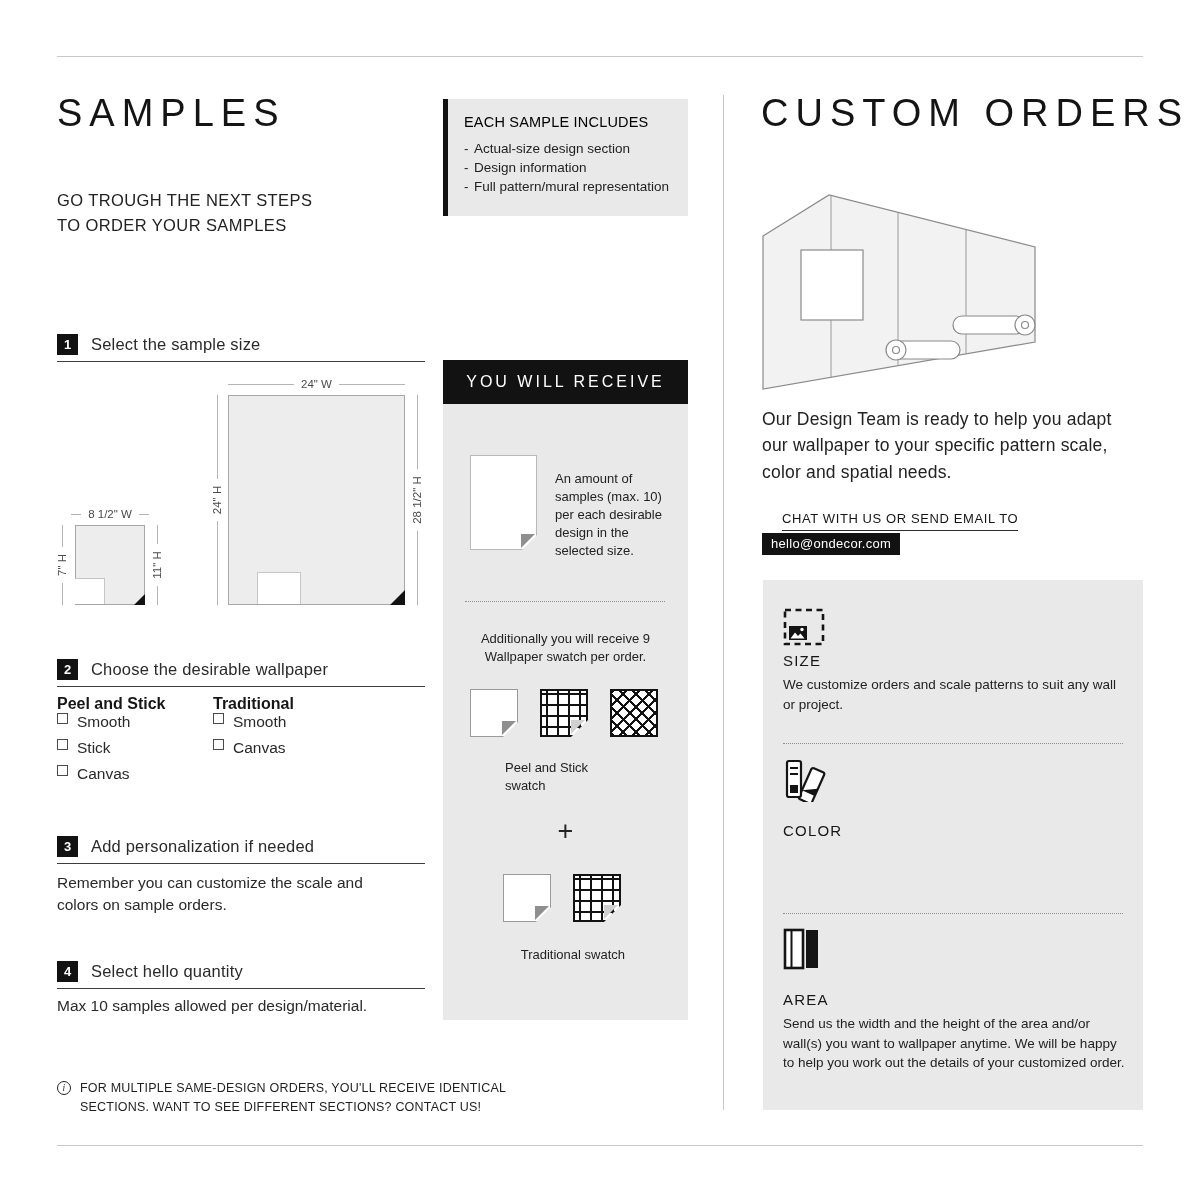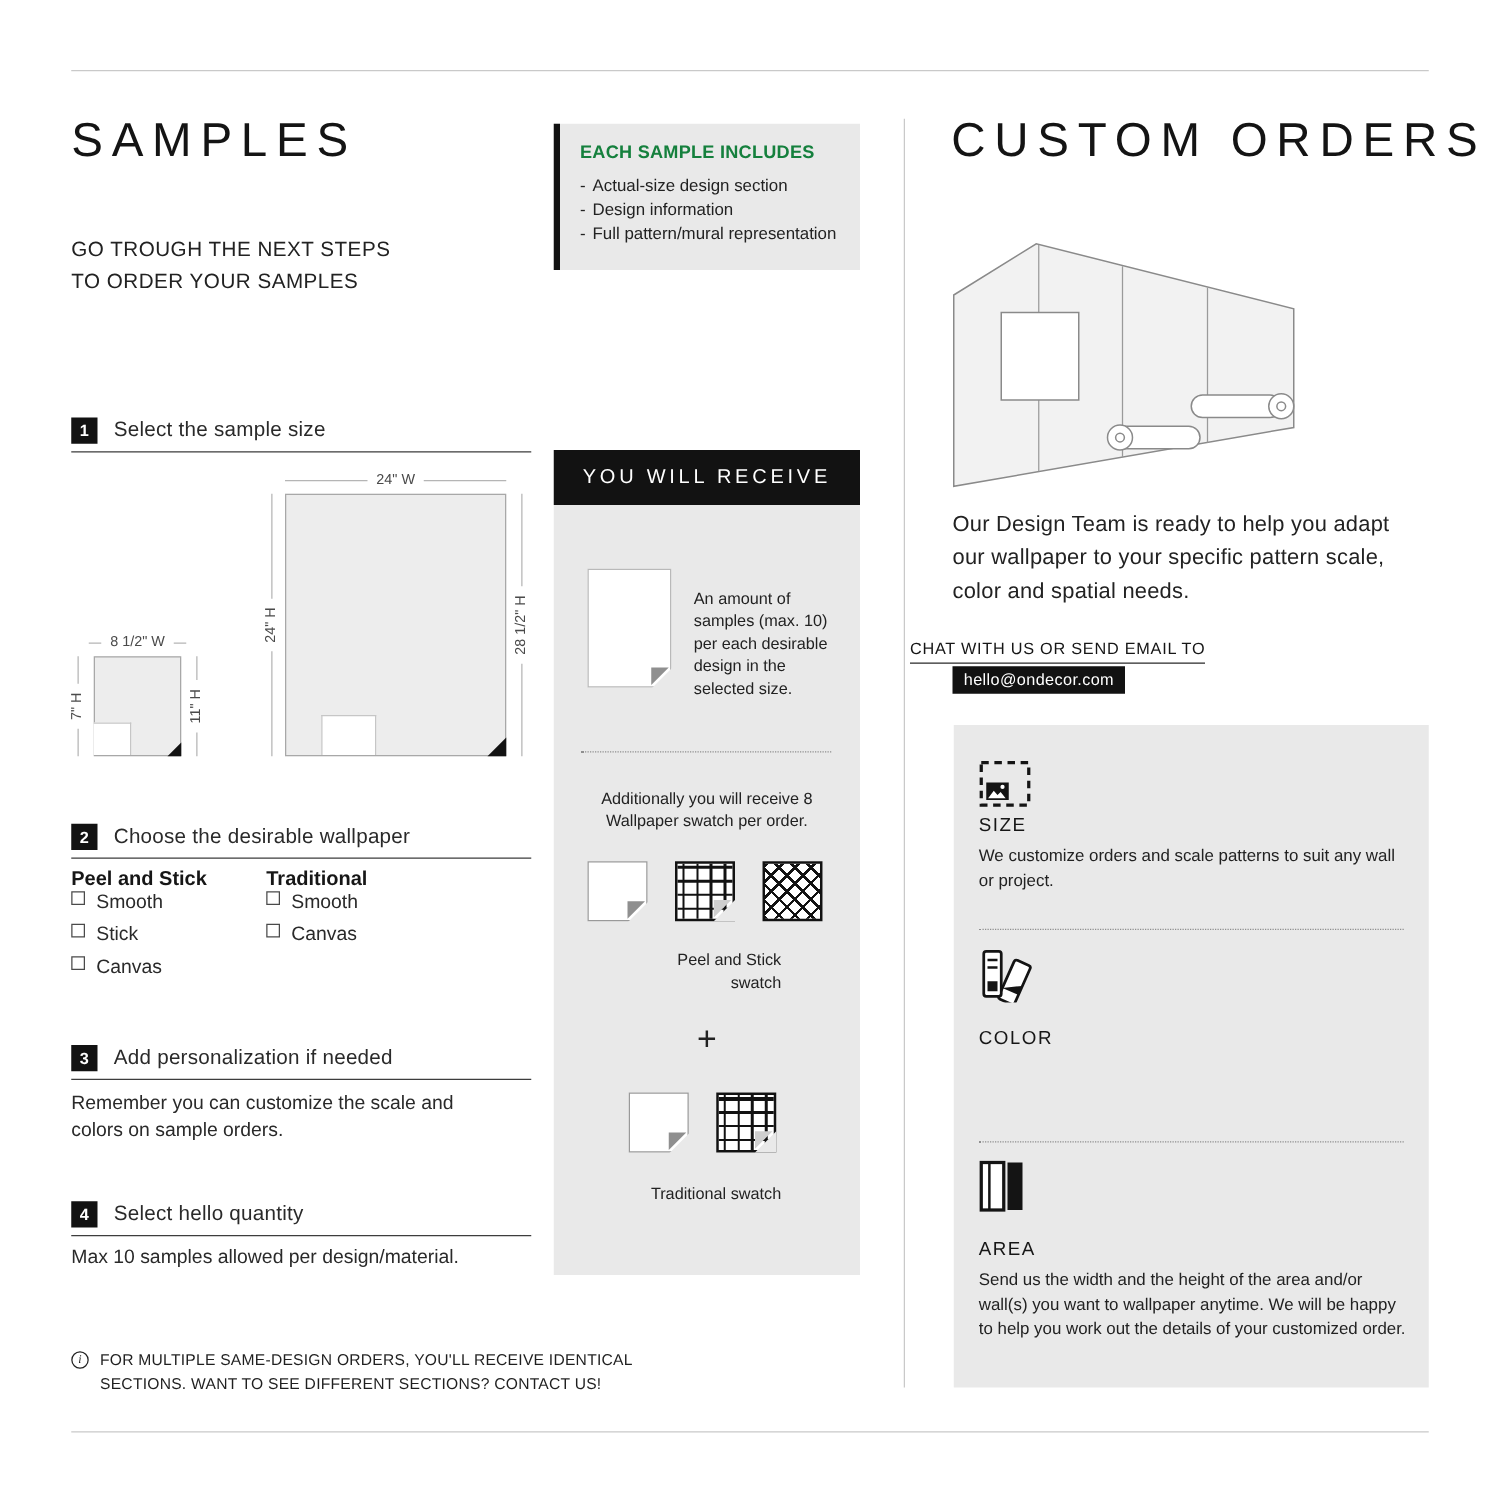--- a/index.html
+++ b/index.html
@@ -15,21 +15,21 @@
   .big-title{position:absolute;font-size:38px;font-weight:500;letter-spacing:7px;color:#141414;white-space:nowrap}
   #samples-title{left:57px;top:92px}
   #custom-title{left:761px;top:92px}
 
   #samples-intro{position:absolute;left:57px;top:188px;font-size:16.5px;line-height:1.5;
     letter-spacing:.4px;white-space:pre-line;color:#222}
 
   
   #includes-box{position:absolute;left:443px;top:99px;width:245px;background:#e9e9e9;
     border-left:5px solid #121212;padding:15px 14px 20px 16px}
-  #includes-box .t{font-size:14.5px;font-weight:700;letter-spacing:.2px;margin-bottom:9px;color:#15803d}
+  #includes-box .t{font-size:14.5px;font-weight:400;letter-spacing:.2px;margin-bottom:9px;color:#000000}
   .includes-item{font-size:13.5px;line-height:1.42;padding-left:10px;position:relative;color:#222}
   .includes-item::before{content:"-";position:absolute;left:0}
 
   
   .step-head{position:absolute;left:57px;width:368px;display:flex;align-items:center;gap:13px;
     padding-bottom:6px;border-bottom:1px solid #3d3d3d}
   .step-num{width:21px;height:21px;background:#121212;color:#fff;font-size:13px;font-weight:700;
     display:flex;align-items:center;justify-content:center;flex:0 0 auto}
   .step-label{font-size:16.5px;color:#2a2a2a;letter-spacing:.2px;white-space:nowrap}
   #step1{top:334px}#step2{top:659px}#step3{top:836px}#step4{top:961px}
@@ -90,30 +90,30 @@
   #rp-additional{left:12px;top:226px;width:221px;text-align:center;font-size:13px;line-height:1.42;color:#222}
   .swatch{width:48px;height:48px;background:#fff;border:1.5px solid #9a9a9a;position:absolute}
   .swatch.grid{border:2px solid #121212;
     background-image:repeating-linear-gradient(0deg,#121212 0 2px,transparent 2px 11px),
                      repeating-linear-gradient(90deg,#121212 0 2px,transparent 2px 11px);
     background-position:4px 4px}
   .swatch.cross{border:2px solid #121212;
     background-image:repeating-linear-gradient(45deg,#121212 0 2px,transparent 2px 9px),
                      repeating-linear-gradient(135deg,#121212 0 2px,transparent 2px 9px)}
   #sw1{left:27px;top:285px}#sw2{left:97px;top:285px}#sw3{left:167px;top:285px}
-  #rp-ps-label{left:62px;top:355px;width:120px;text-align:right;font-size:13px;line-height:1.4;color:#222}
+  #rp-ps-label{left:62px;top:355px;width:120px;text-align:left;font-size:13px;line-height:1.4;color:#222}
   #rp-plus{left:0;top:412px;width:245px;text-align:center;font-size:27px;font-weight:300;color:#222}
   #sw4{left:60px;top:470px}#sw5{left:130px;top:470px}
   #rp-trad-label{left:62px;top:542px;width:120px;text-align:right;font-size:13px;line-height:1.4;color:#222}
 
   
   #wall-illustration{position:absolute;left:758px;top:190px;width:282px;height:205px}
   #custom-intro{position:absolute;left:762px;top:406px;width:376px;font-size:17.5px;line-height:1.5;
     letter-spacing:.2px;color:#222}
-  #chat-label{position:absolute;left:728px;top:511px;font-size:13px;letter-spacing:.6px;color:#161616;
+  #chat-label{position:absolute;left:782px;top:511px;font-size:13px;letter-spacing:.6px;color:#161616;
     border-bottom:1px solid #2a2a2a;padding-bottom:4px}
   #email-chip{position:absolute;left:762px;top:533px;background:#121212;color:#fff;font-size:13px;
     padding:3px 9px 4px;letter-spacing:.3px;cursor:pointer}
 
   #features-panel{position:absolute;left:763px;top:580px;width:380px;height:530px;background:#e9e9e9}
   #features-panel>*{position:absolute}
   .feat-name{font-size:15px;letter-spacing:1.2px;color:#161616}
   .feat-text{width:348px;font-size:13.5px;line-height:1.45;color:#222}
   #feat-icon-size{left:20px;top:28px}
   #feat-name-size{left:20px;top:72px}
@@ -241,21 +241,21 @@
 </div>
 
 <div id="receive-header">YOU WILL RECEIVE</div>
 <div id="receive-panel">
   <div id="rp-sample">
     <span class="notch"></span>
     <span class="flap"></span>
   </div>
   <div id="rp-sample-text">An amount of samples (max. 10) per each desirable design in the selected size.</div>
   <div id="rp-dot1" class="dotline"></div>
-  <div id="rp-additional">Additionally you will receive 8 Wallpaper swatch per order.</div>
+  <div id="rp-additional">Additionally you will receive 9 Wallpaper swatch per order.</div>
 
   <div class="swatch" id="sw1">
     <span class="notch"></span>
     <span class="flap"></span>
   </div>
   <div class="swatch grid" id="sw2">
     <span class="notch"></span>
     <span class="flap light"></span>
   </div>
   <div class="swatch cross" id="sw3"></div>

